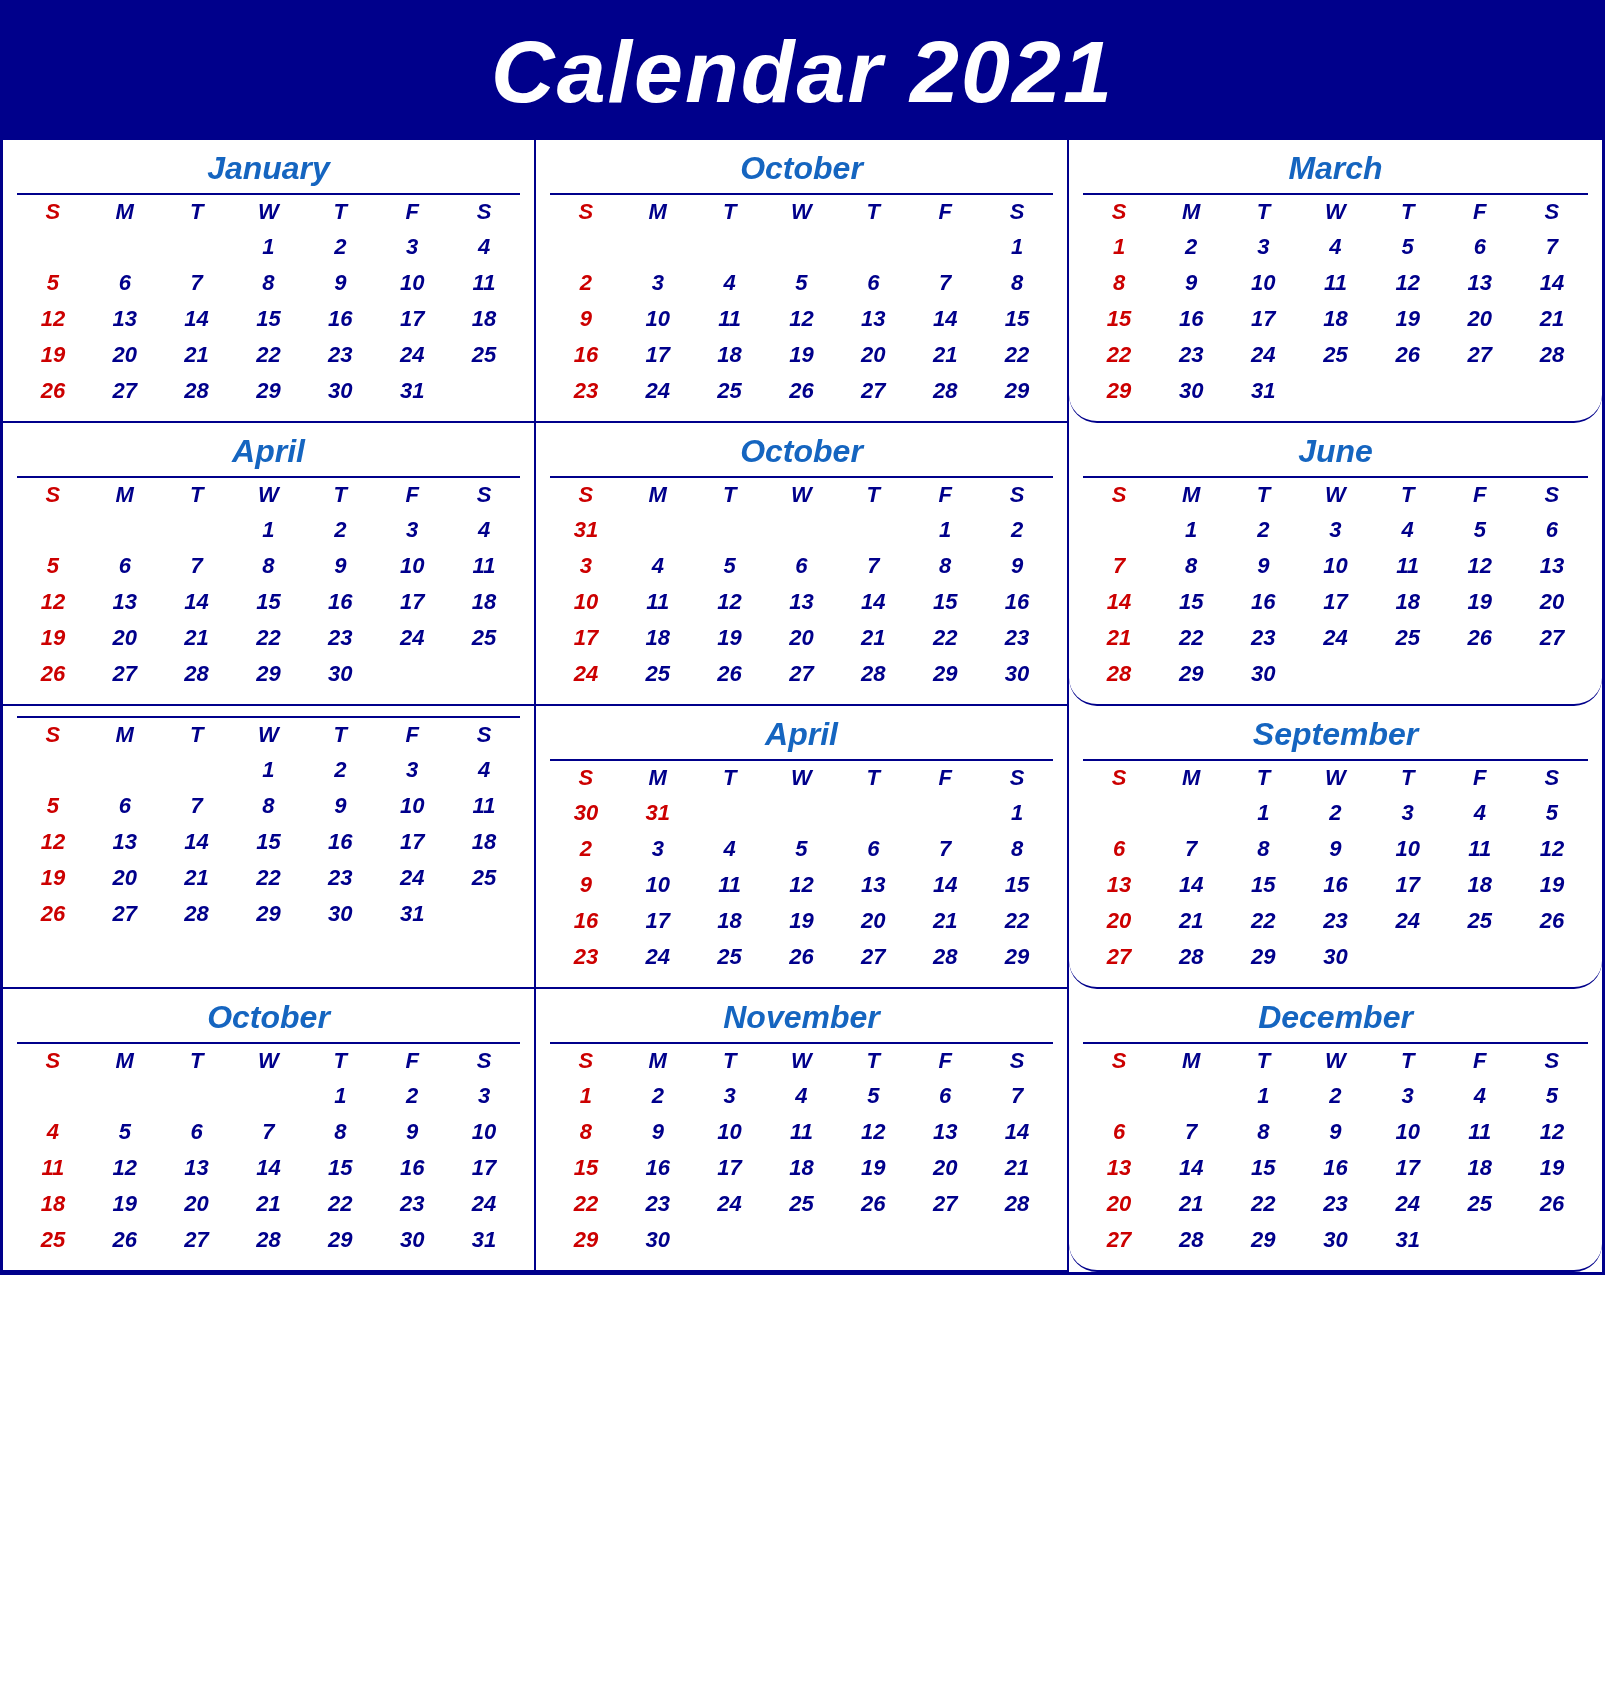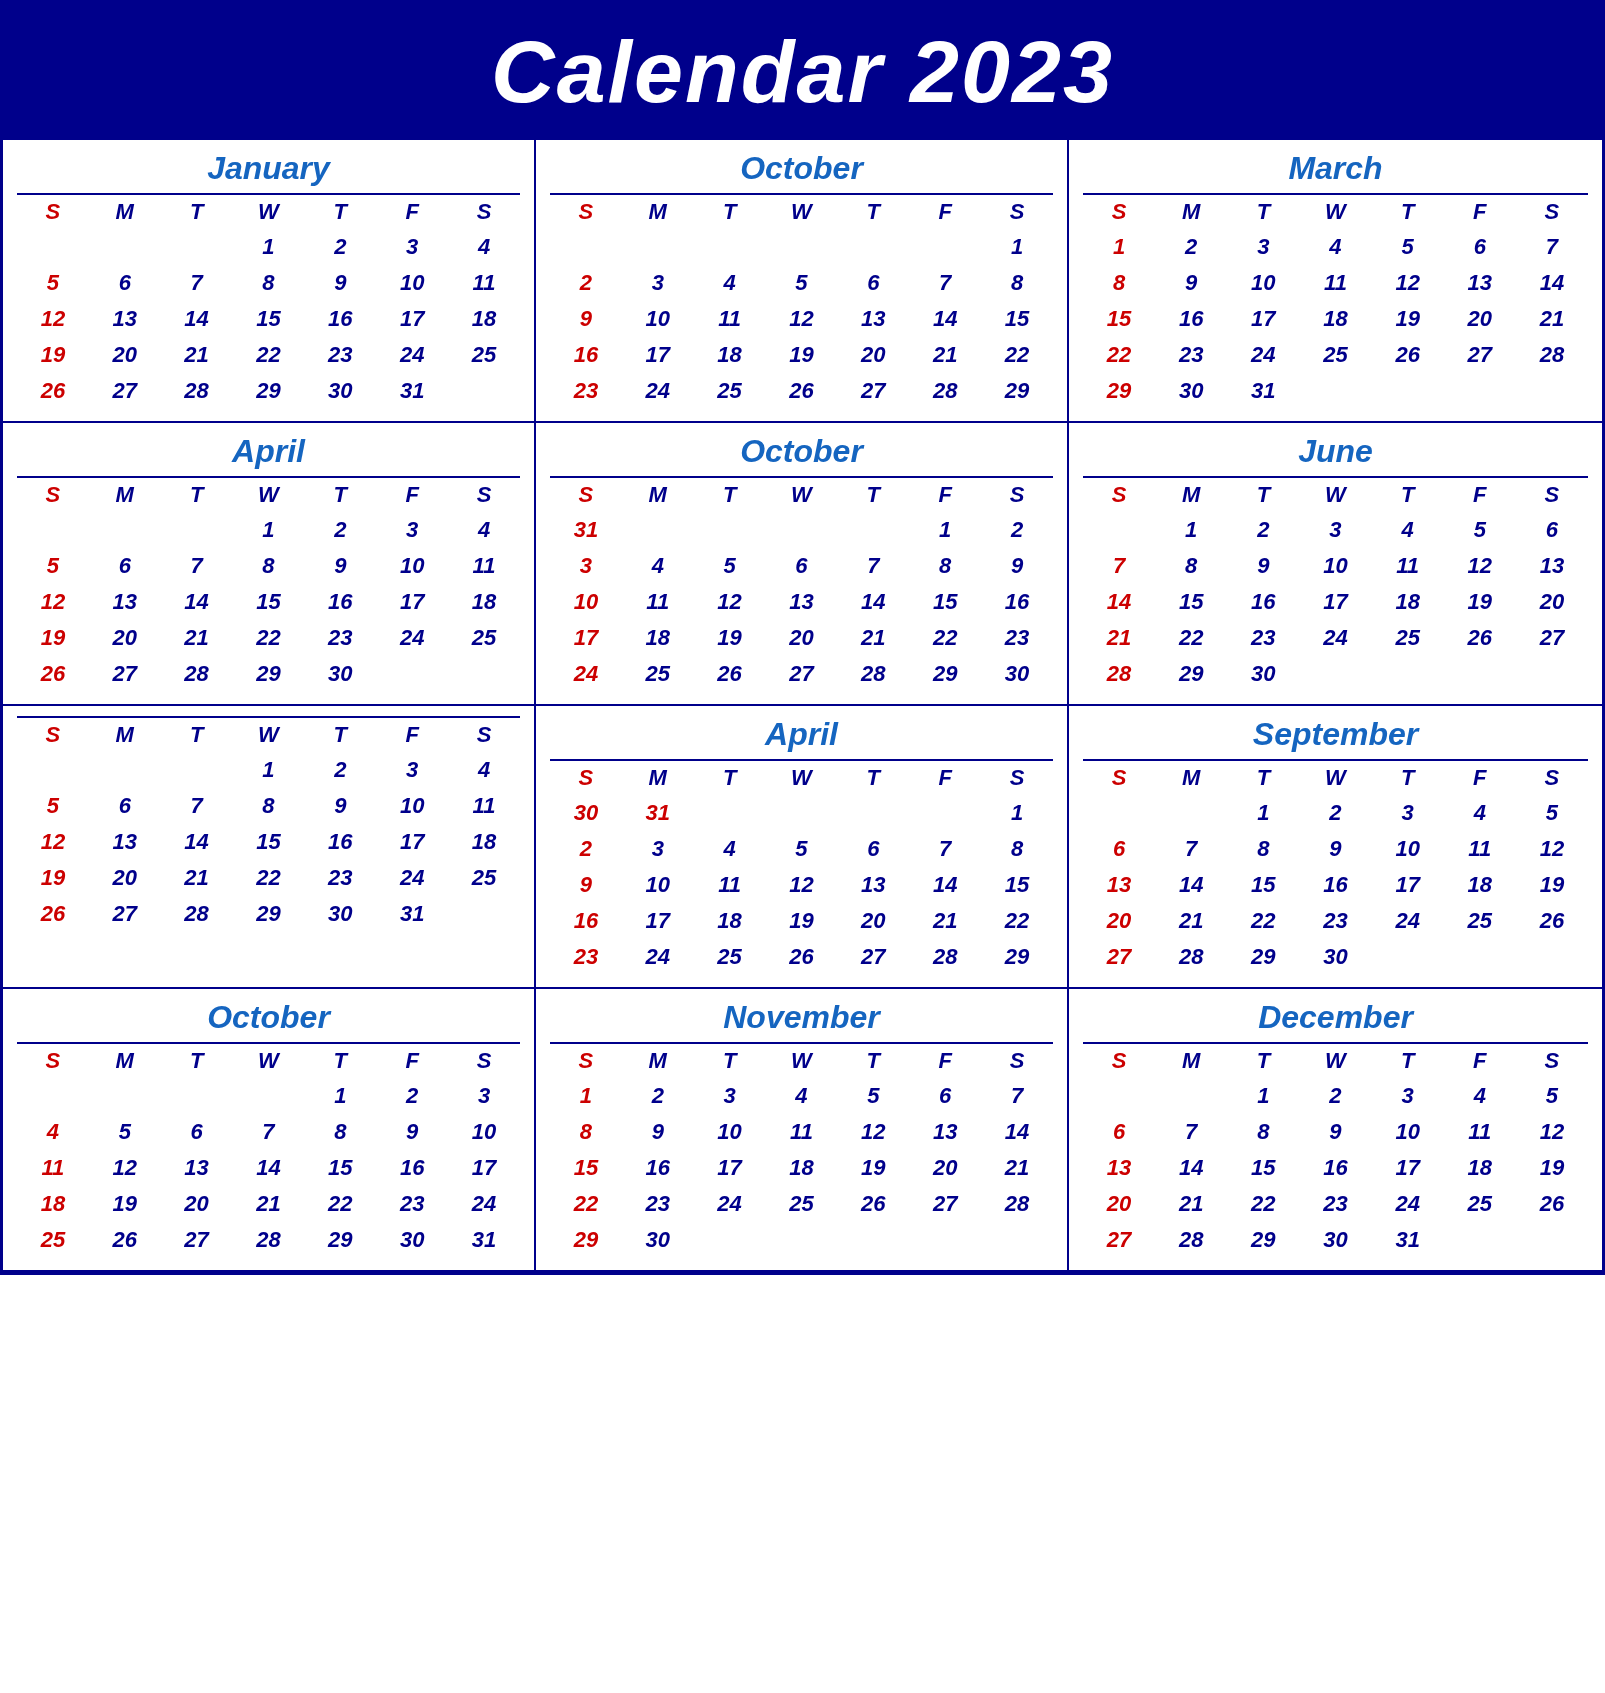--- a/index.html
+++ b/index.html
@@ -32,20 +32,21 @@
       border-top: 3px solid #00008B;
       font-style: italic;
     }
     .month-cell {
       border-right: 2px solid #00008B;
       border-bottom: 2px solid #00008B;
       padding: 10px 14px 12px 14px;
     }
     .month-cell:nth-child(3n) {
       border-right: none;
+      border-radius: 28px;
     }
     .month-name {
       text-align: center;
       font-size: 32px;
       font-weight: bold;
       color: #1565C0;
       margin-bottom: 6px;
     }
     .month-table {
       width: 100%;
@@ -75,21 +76,21 @@
     }
     .month-table td.prev-month {
       color: #cc0000;
     }
   </style>
 </head>
 <body>
 
 <div class="calendar-wrapper">
   <div class="calendar-title">
-    <h1>Calendar 2023</h1>
+    <h1>Calendar 2021</h1>
   </div>
   <div class="calendar-grid" id="calendar-grid">
   <div class="month-cell">
         <div class="month-name">January</div>
         <table class="month-table">
           <thead>
             <tr>
               <th class="sun-header">S</th>
               <th>M</th>
               <th>T</th>

